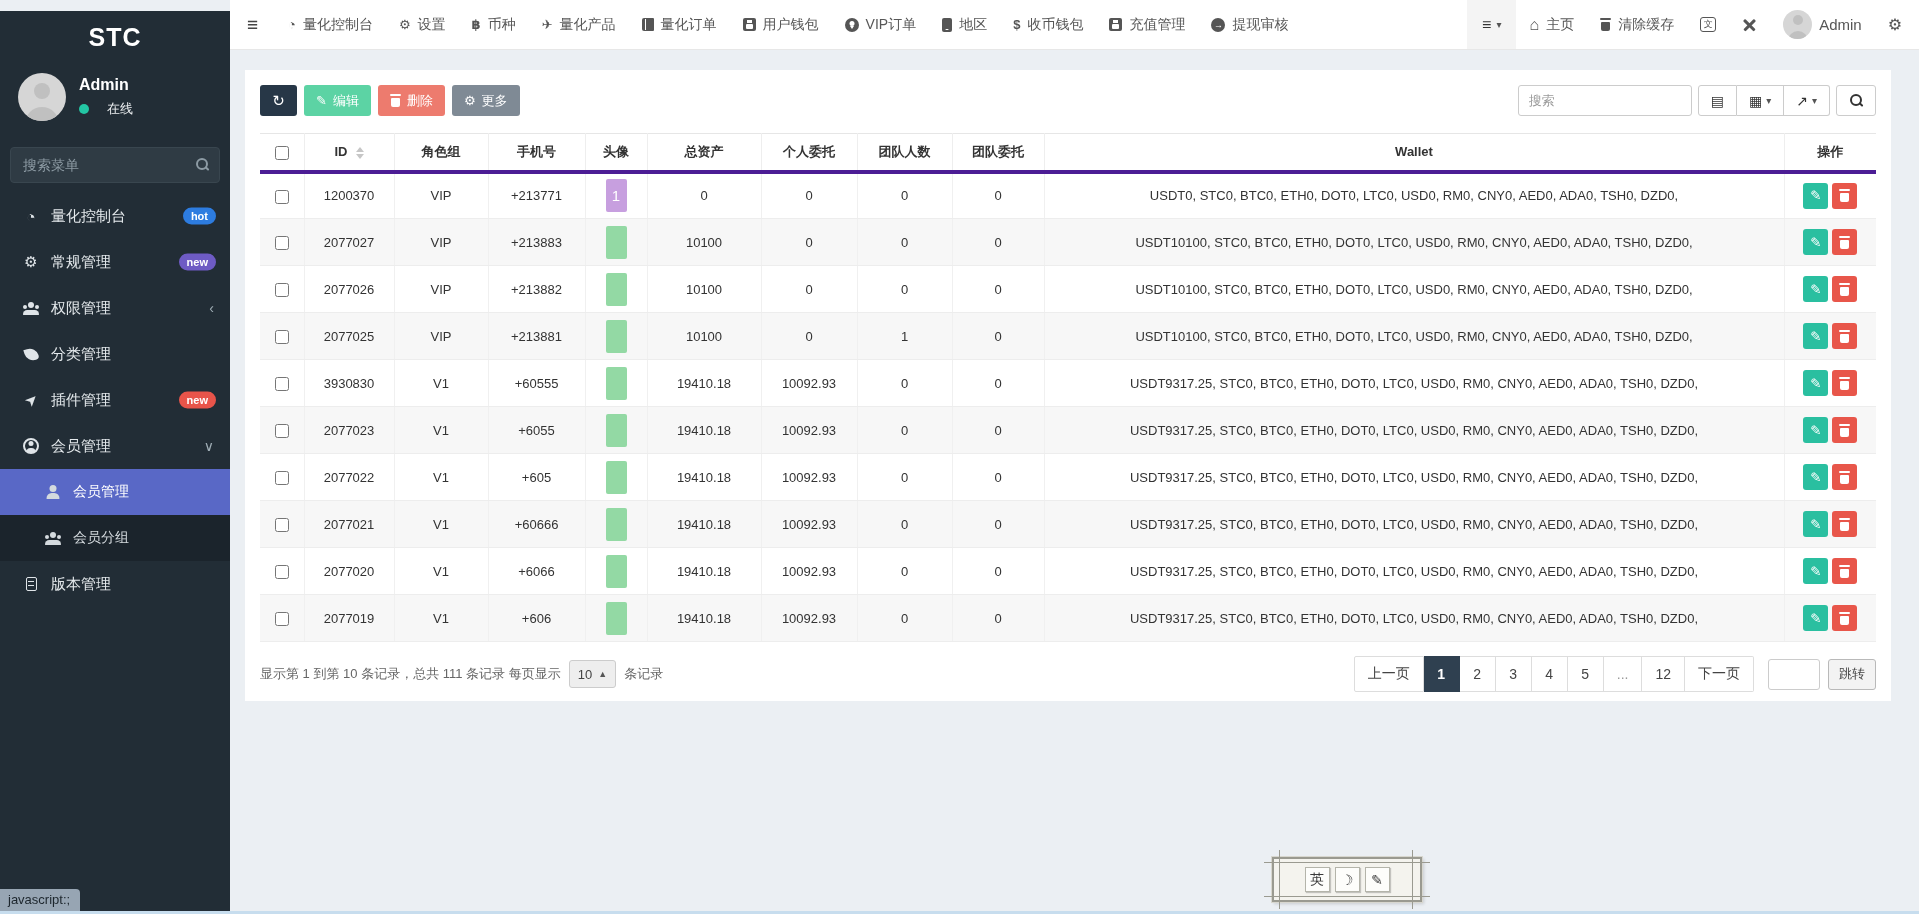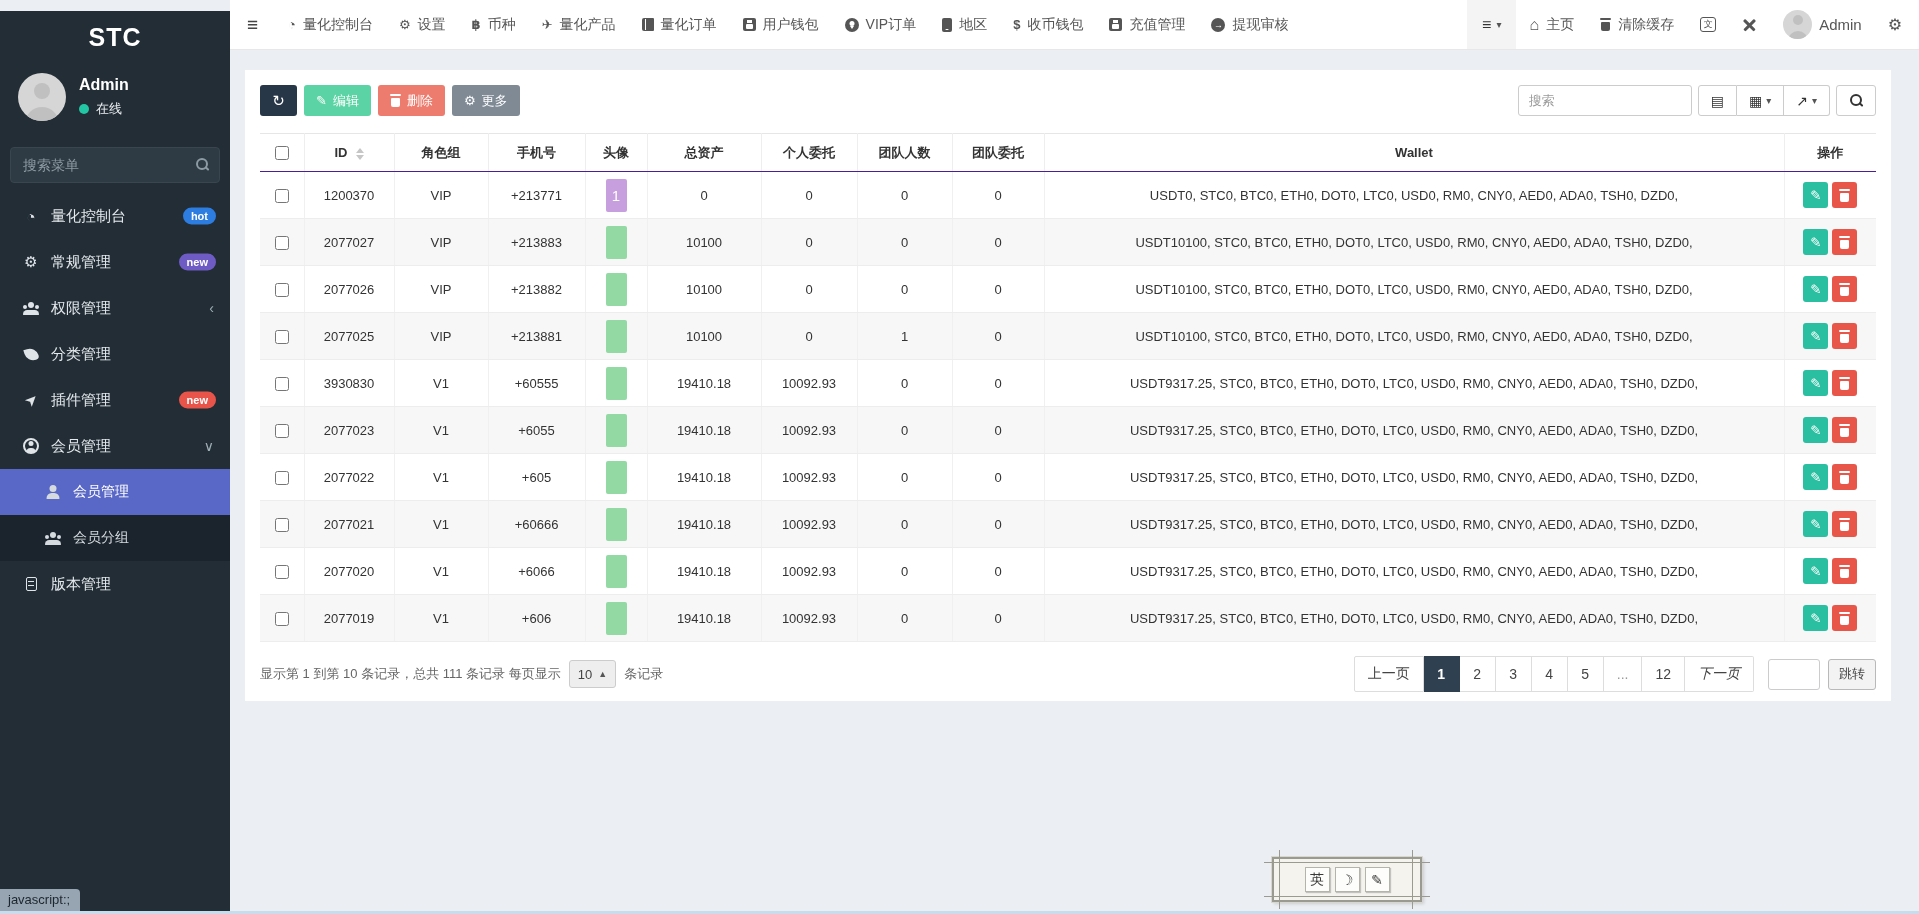--- a/index.html
+++ b/index.html
@@ -6,21 +6,21 @@
   html,body { width:1919px; height:914px; overflow:hidden; font-family:"Liberation Sans","DejaVu Sans",sans-serif; background:#ebeff3; font-size:13px; color:#333; }
 
   
   .sidebar { position:absolute; left:0; top:11px; width:230px; height:914px; background:#222d36; color:#c6cfd6; z-index:5; }
   .brand { height:52px; line-height:52px; text-align:center; color:#fff; font-size:25px; font-weight:bold; letter-spacing:1px; }
   .userpanel { display:flex; align-items:center; gap:13px; padding:10px 18px 14px 18px; }
   .avatar { width:48px; height:48px; border-radius:50%; background:#d6d6d6; position:relative; overflow:hidden; flex:none; }
   .avatar::before { content:''; position:absolute; top:10px; left:50%; transform:translateX(-50%); width:16px; height:16px; border-radius:50%; background:#c0c0c0; }
   .avatar::after  { content:''; position:absolute; bottom:-6px; left:50%; transform:translateX(-50%); width:34px; height:20px; border-radius:17px 17px 0 0; background:#c0c0c0; }
   .uname { color:#fff; font-size:16px; font-weight:bold; margin-bottom:6px; }
-  .ustatus { display:flex; align-items:center; gap:7px; color:#eceff1; font-size:13px; }
+  .ustatus { display:flex; align-items:center; gap:18px; color:#eceff1; font-size:13px; }
   .dot { width:10px; height:10px; border-radius:50%; background:#23c6a4; }
   .side-search { margin:12px 10px 10px 10px; position:relative; }
   .side-search input { width:100%; height:36px; background:#2f3b44; border:1px solid #39464f; border-radius:4px; color:#cdd6dc; padding:0 30px 0 12px; font-size:14px; outline:none; }
   .side-search input::placeholder { color:#8d9ba4; }
   .side-search .icon-search { position:absolute; right:11px; top:11px; color:#8d9ba4; }
   .side-menu { margin-top:8px; }
   .side-item { position:relative; height:46px; display:flex; align-items:center; padding-left:18px; font-size:15px; color:#e4e9ec; cursor:pointer; }
   .side-item .ic { width:26px; display:inline-flex; justify-content:center; align-items:center; margin-right:7px; color:#dfe4e8; font-size:15px; }
   .side-item.sub { padding-left:40px; background:#1b242c; font-size:14px; color:#d4dade; }
   .side-item.sub .ic { color:#d4dade; }
@@ -51,41 +51,41 @@
   .tsearch { width:174px; height:31px; border:1px solid #ccc; border-radius:3px; padding:0 10px; font-size:13px; color:#333; outline:none; margin-right:6px; font-family:inherit; }
   .tsearch::placeholder { color:#999; }
   .btngroup { display:flex; }
   .gbtn { height:31px; background:#fff; border:1px solid #ccc; border-left-width:0; display:inline-flex; align-items:center; justify-content:center; gap:4px; padding:0 12px; color:#333; font-size:14px; cursor:pointer; }
   .btngroup .gbtn:first-child { border-left-width:1px; border-radius:3px 0 0 3px; }
   .btngroup .gbtn:last-child { border-radius:0 3px 3px 0; }
   .sbtn { height:31px; width:40px; background:#fff; border:1px solid #ccc; border-radius:3px; margin-left:6px; display:inline-flex; align-items:center; justify-content:center; color:#333; cursor:pointer; }
 
   
   table { width:100%; border-collapse:collapse; table-layout:fixed; border-top:1px solid #e6e6e6; }
-  th { height:38px; font-size:13px; font-weight:bold; color:#333; text-align:center; border-bottom:1px solid #4c1d95; border-left:1px solid #eee; position:relative; }
+  th { height:38px; font-size:13px; font-weight:bold; color:#333; text-align:center; border-bottom:4px solid #4c1d95; border-left:1px solid #eee; position:relative; }
   th:first-child { border-left:none; }
   td { height:47px; font-size:13px; text-align:center; color:#333; border-bottom:1px solid #ededed; border-left:1px solid #f0f0f0; overflow:hidden; white-space:nowrap; }
   td:first-child { border-left:none; }
   tr.stripe td { background:#f7f7f7; }
   .sorter { display:inline-block; margin-left:8px; vertical-align:middle; width:8px; height:12px; position:relative; }
   .sorter::before { content:''; position:absolute; top:0; left:0; border-left:4px solid transparent; border-right:4px solid transparent; border-bottom:5px solid #c6c6c6; }
   .sorter::after { content:''; position:absolute; bottom:0; left:0; border-left:4px solid transparent; border-right:4px solid transparent; border-top:5px solid #c6c6c6; }
   .row-avatar { display:inline-block; width:21px; height:33px; border-radius:2px; vertical-align:middle; color:#fff; font-size:15px; line-height:33px; text-align:center; }
   .act-btn { width:25px; height:26px; border:none; border-radius:3px; color:#fff; display:inline-flex; align-items:center; justify-content:center; cursor:pointer; margin:0 2px; vertical-align:middle; }
   input[type=checkbox] { width:14px; height:14px; margin:0; vertical-align:middle; cursor:pointer; }
 
   
   .pgrow { display:flex; align-items:center; margin-top:14px; }
   .pginfo { color:#666; font-size:13px; display:flex; align-items:center; gap:8px; }
   .psize { height:28px; background:#eee; border:1px solid #ccc; border-radius:3px; padding:0 8px; display:inline-flex; align-items:center; gap:6px; color:#444; font-size:13px; cursor:pointer; }
   .psize .up { font-size:9px; color:#555; }
   .pages { margin-left:auto; display:flex; }
   .pg { min-width:36px; height:36px; border:1px solid #ddd; border-left:none; background:#fff; display:inline-flex; align-items:center; justify-content:center; padding:0 13px; font-size:14px; color:#444; cursor:pointer; }
   .pages .pg:first-child { border-left:1px solid #ddd; border-radius:2px 0 0 2px; }
-  .pages .pg:last-child { border-radius:0 2px 2px 0;font-style:italic; }
+  .pages .pg:last-child { border-radius:0 2px 2px 0; }
   .pg.active { background:#2f4050; border-color:#2f4050; color:#fff; font-weight:bold; }
   .pg.dots { color:#999; }
   .jump-input { width:52px; height:31px; border:1px solid #ccc; border-radius:3px; margin-left:14px; outline:none; padding:0 6px; font-family:inherit; }
   .jump-btn { height:31px; padding:0 10px; margin-left:8px; background:#f3f3f3; border:1px solid #b9b9b9; border-radius:3px; color:#444; font-size:13px; cursor:pointer; font-family:inherit; }
 
   
   .ime { position:absolute; left:1272px; top:857px; width:150px; height:45px; background:#f4f3ee; border:2px solid #9a9a90; box-shadow:0 0 0 1px #d8d7cf, 2px 2px 3px rgba(0,0,0,.15); display:flex; align-items:center; justify-content:center; gap:5px; z-index:20; }
   .ime::before { content:''; position:absolute; left:-10px; right:-10px; top:3px; border-top:1px solid #9a9a90; border-bottom:1px solid #9a9a90; height:33px; pointer-events:none; }
   .ime::after { content:''; position:absolute; top:-9px; bottom:-9px; left:5px; border-left:1px solid #9a9a90; border-right:1px solid #9a9a90; width:132px; pointer-events:none; }
   .ime-key { width:25px; height:25px; background:#fdfdfb; border:1px solid #b4b4aa; box-shadow:1px 1px 1px rgba(0,0,0,.2); display:inline-flex; align-items:center; justify-content:center; font-size:14px; color:#3a3a3a; z-index:2; cursor:pointer; }

